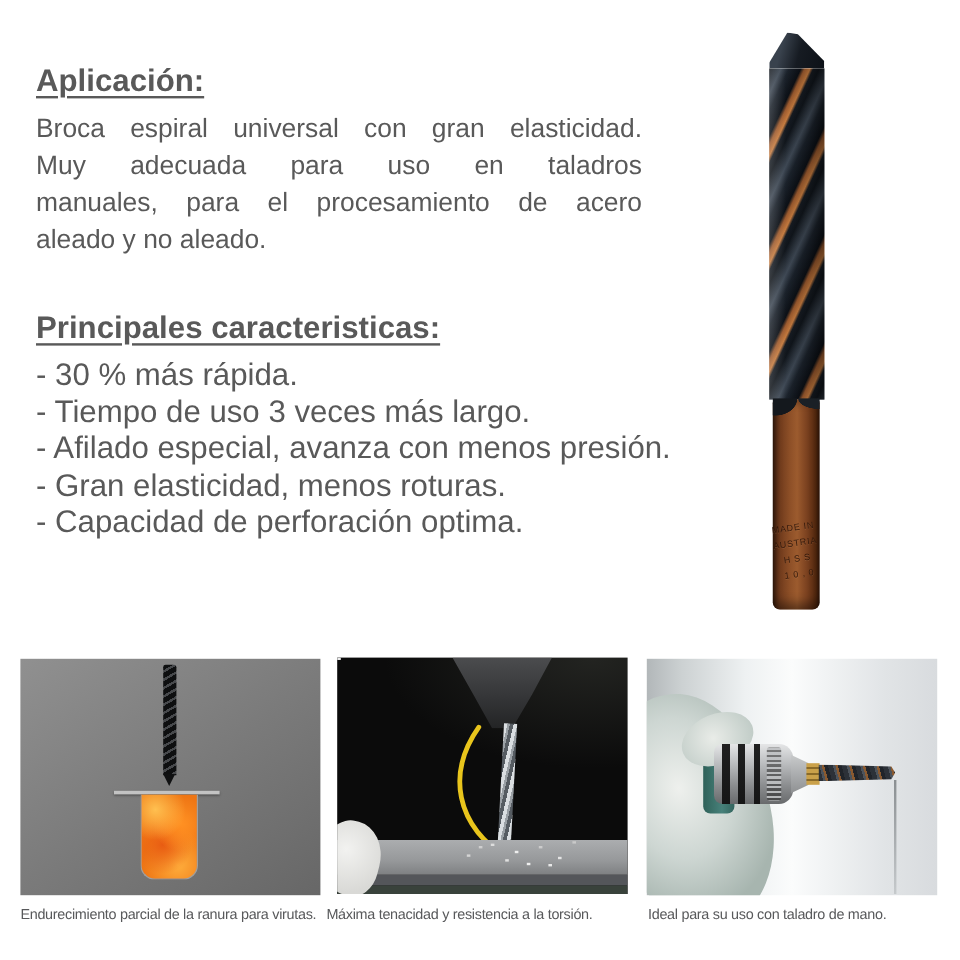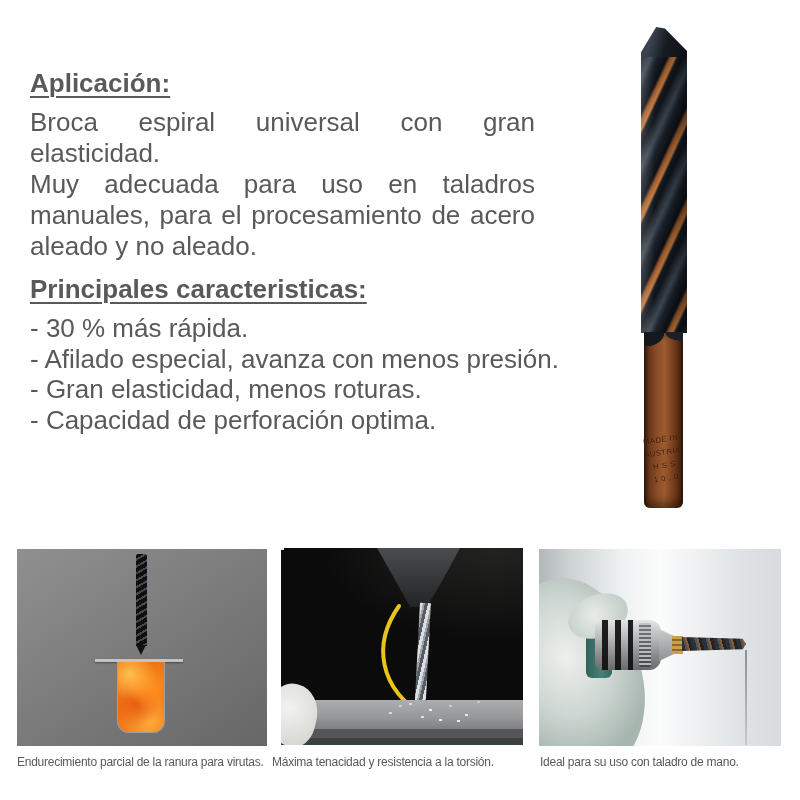--- a/index.html
+++ b/index.html
@@ -2,22 +2,22 @@
 <html><head>
 <meta charset="utf-8">
 <style>
   html,body{margin:0;padding:0;}
   body{font-family:"Liberation Sans", sans-serif; background:#ffffff;}
   #canvas{position:relative;width:800px;height:800px;background:#ffffff;overflow:hidden;}
 
   
   .textcol{position:absolute;left:30px;width:505px;color:#595959;}
   .sec-heading{font-size:26px;font-weight:bold;text-decoration:underline;
-    text-decoration-thickness:2px;text-underline-offset:4px;margin:16px 0 8px 0;color:#595959;}
-  .jline{font-size:26px;line-height:31px;text-align:justify;text-align-last:justify;}
+    text-decoration-thickness:2px;text-underline-offset:4px;margin:0 0 8px 0;color:#595959;}
+  .jline{font-size:22px;line-height:31px;text-align:justify;text-align-last:justify;}
   .jline.last{text-align-last:left;}
   .feat-item{font-size:26px;line-height:30.5px;white-space:nowrap;}
 
   
   .drill{position:absolute;left:641px;top:27px;width:46px;height:481px;}
   .drill-tip{position:relative;height:30px;
     background:linear-gradient(105deg,#39424d 25%,#161b22 55%,#0d1117);
     clip-path:polygon(33% 0,52% 5%,100% 80%,100% 100%,0 100%,0 84%);}
   .drill-flutes{position:relative;height:276px;
     background:repeating-linear-gradient(115deg,
@@ -130,20 +130,21 @@
     <div class="sec-heading">Aplicación:</div>
     <div class="jline">Broca espiral universal con gran elasticidad.</div>
     <div class="jline">Muy adecuada para uso en taladros</div>
     <div class="jline">manuales, para el procesamiento de acero</div>
     <div class="jline last">aleado y no aleado.</div>
   </div>
 
   <div class="textcol" style="top:258px;">
     <div class="sec-heading">Principales caracteristicas:</div>
     <div class="feat-item">- 30 % más rápida.</div>
+    <div class="feat-item">- Tiempo de uso 3 veces más largo.</div>
     <div class="feat-item">- Afilado especial, avanza con menos presión.</div>
     <div class="feat-item">- Gran elasticidad, menos roturas.</div>
     <div class="feat-item">- Capacidad de perforación optima.</div>
   </div>
 
   <div class="drill">
     <div class="drill-tip"></div>
     <div class="drill-flutes"></div>
     <div class="drill-shank">
       <div class="runout-l"></div>

